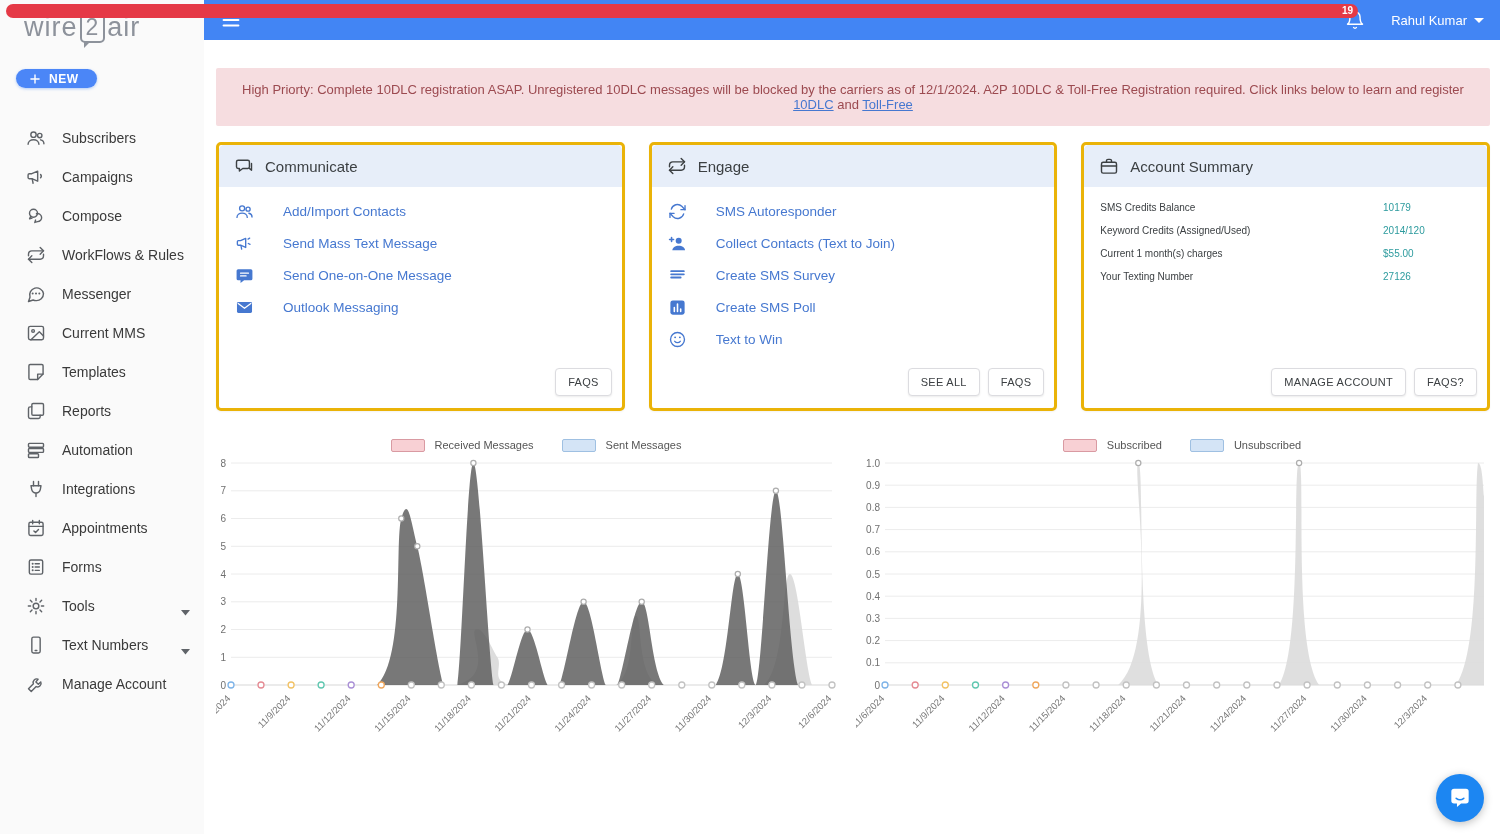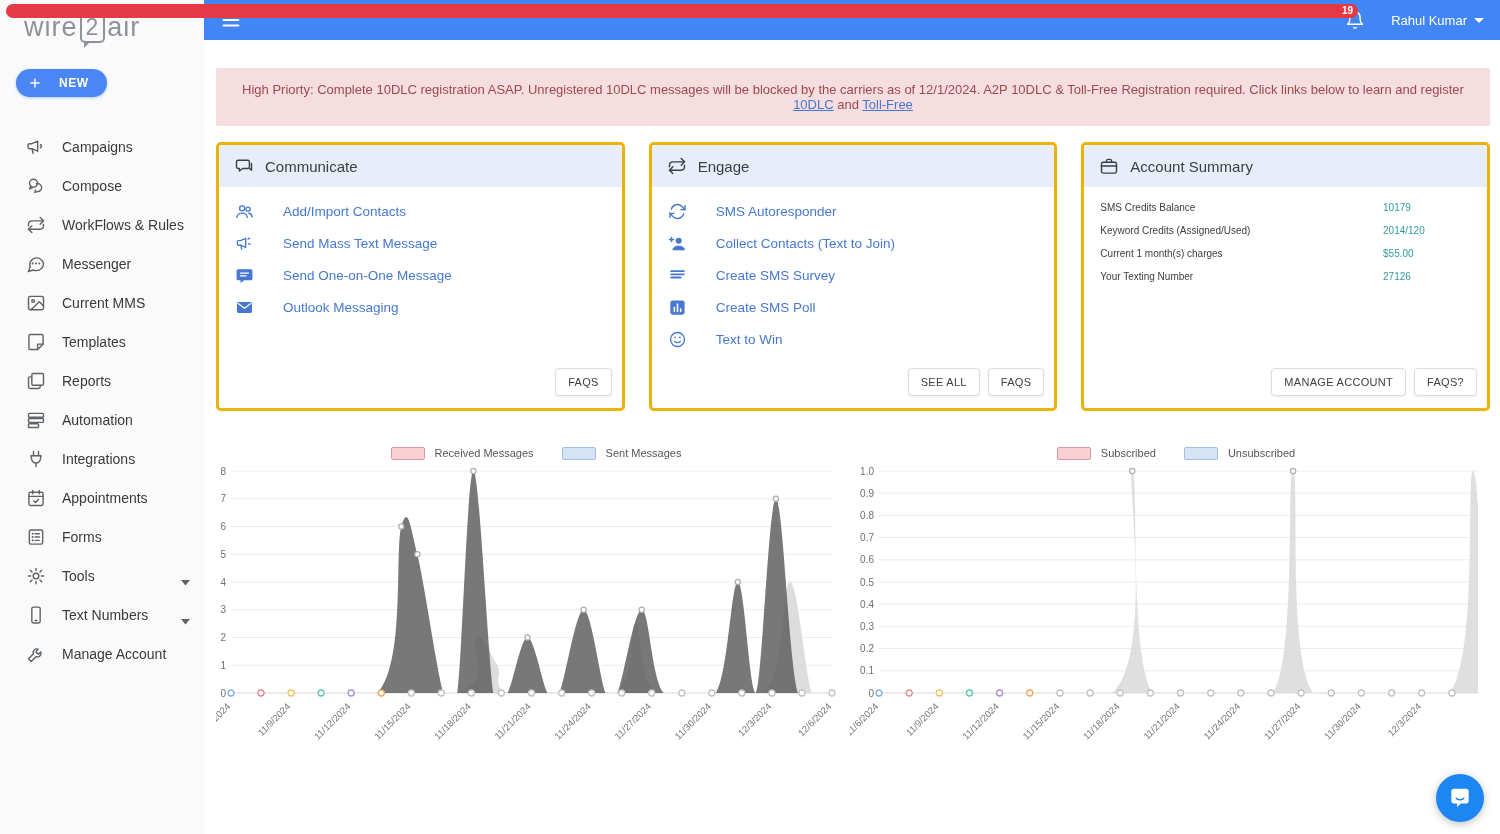--- a/index.html
+++ b/index.html
@@ -4,21 +4,21 @@
 <style>
   * { box-sizing: border-box; margin: 0; padding: 0; }
   html,body { width:1500px; height:834px; overflow:hidden; }
   body { font-family:"Liberation Sans", sans-serif; display:flex; background:#fff; color:#3c4043; }
 
   
   .sidebar { width:204px; min-width:204px; height:834px; background:#fafafa; padding-top:8px; }
   .logo { margin:4px 0 0 24px; font-size:27px; color:#8d929b; letter-spacing:1px; display:flex; align-items:center; font-weight:400; }
   .logo .bub { display:inline-block; border:2.5px solid #8d929b; border-radius:5px; padding:0 4px; margin:0 2px; position:relative; font-size:23px; line-height:27px; }
   .logo .bub:after { content:""; position:absolute; left:2px; bottom:-7px; width:0; height:0; border-top:7px solid #8d929b; border-right:7px solid transparent; }
-  .new-btn { margin:26px 0 0 16px; background:#4b86f7; color:#fff; border:none; border-radius:18px; height:28px; padding:0 18px 0 12px; font-size:12px; font-weight:bold; letter-spacing:.5px; display:flex; align-items:center; gap:17px; cursor:pointer; box-shadow:0 1px 3px rgba(66,133,244,.4); }
+  .new-btn { margin:26px 0 0 16px; background:#4b86f7; color:#fff; border:none; border-radius:18px; height:19px; padding:0 18px 0 12px; font-size:12px; font-weight:bold; letter-spacing:.5px; display:flex; align-items:center; gap:7px; cursor:pointer; box-shadow:0 1px 3px rgba(66,133,244,.4); }
   .new-btn .icn { width:14px; height:14px; color:#fff; }
   .side-items { margin-top:30px; }
   .side-item { height:39px; display:flex; align-items:center; gap:16px; padding-left:26px; padding-right:14px; font-size:14px; color:#3a3a3a; cursor:pointer; }
   .side-item .icn { width:20px; height:20px; color:#5f6368; flex:none; }
   .side-item .caret { margin-left:auto; width:9px; height:6px; color:#5f6368; }
 
   .icn svg { width:100%; height:100%; display:block; }
 
   
   .main { flex:1; display:flex; flex-direction:column; }
@@ -44,21 +44,21 @@
   .card-body { padding:15px 16px 2px; flex:1; }
   .link-row { display:flex; align-items:center; gap:29px; margin-bottom:13px; color:#4678d0; font-size:13.5px; cursor:pointer; }
   .link-row .icn { width:19px; height:19px; color:#4678d0; flex:none; }
   .card-footer { padding:4px 10px 12px; display:flex; justify-content:flex-end; gap:8px; }
   .btn { background:#fff; border:1px solid #dcdce0; border-radius:4px; padding:7px 12px; font-size:11px; color:#3c4043; letter-spacing:.3px; cursor:pointer; box-shadow:0 1px 2px rgba(0,0,0,.08);text-align:center; }
   .acct-row { display:flex; margin-bottom:12px; font-size:10px;gap:32px; }
   .acct-label { flex:1; color:#3c4043; }
   .acct-value { width:88px; color:#2d9b9e; }
 
   
-  .charts-row { display:flex; gap:12px; margin-top:34px; align-items:flex-start; }
+  .charts-row { display:flex; gap:18px; margin-top:26px; align-items:flex-start; }
   .chart-block { display:flex; flex-direction:column; }
   .legend { display:flex; justify-content:center; align-items:center; gap:10px; font-size:11px; color:#555; height:16px; margin-bottom:2px; }
   .legend .swatch { width:34px; height:13px; border:1px solid; border-radius:2px; margin-left:18px; }
   svg text { font-family:"Liberation Sans", sans-serif; }
 
   
   .chat-launcher { position:fixed; right:16px; bottom:12px; width:48px; height:48px; border-radius:50%; background:#1c86f2; border:none; cursor:pointer; box-shadow:0 2px 8px rgba(0,0,0,.25); display:flex; align-items:center; justify-content:center; }
   .chat-launcher .icn { width:26px; height:26px; }
 </style>
 </head>
@@ -73,20 +73,32 @@
   <button class="new-btn">
     <span class="icn">
         <svg viewBox="0 0 24 24" fill="none" stroke="currentColor" stroke-width="1.7" stroke-linecap="round" stroke-linejoin="round">
           <path d="M12 5v14M5 12h14" stroke-width="2.4"></path>
         </svg>
       </span>
     <span>NEW</span>
   </button>
   <div class="side-items">
 
+  <div class="side-item">
+        <span class="icn">
+          <svg viewBox="0 0 24 24" fill="none" stroke="currentColor" stroke-width="1.7" stroke-linecap="round" stroke-linejoin="round">
+            <circle cx="9" cy="8" r="3.2"></circle>
+            <path d="M2.5 19.5c0-3.3 2.9-5.5 6.5-5.5s6.5 2.2 6.5 5.5"></path>
+            <circle cx="16.5" cy="9" r="2.6"></circle>
+            <path d="M17.5 14.2c2.4.5 4 2.3 4 4.8"></path>
+          </svg>
+        </span>
+        <span>Subscribers</span>
+
+      </div>
       <div class="side-item">
         <span class="icn">
           <svg viewBox="0 0 24 24" fill="none" stroke="currentColor" stroke-width="1.7" stroke-linecap="round" stroke-linejoin="round">
             <path d="M14 5 7 8H4a1.5 1.5 0 0 0-1.5 1.5v3A1.5 1.5 0 0 0 4 14h3l7 3V5z"></path>
             <path d="M17.5 9a3 3 0 0 1 0 4"></path>
             <path d="M7.5 14.5l1 5"></path>
           </svg>
         </span>
         <span>Campaigns</span>
 

